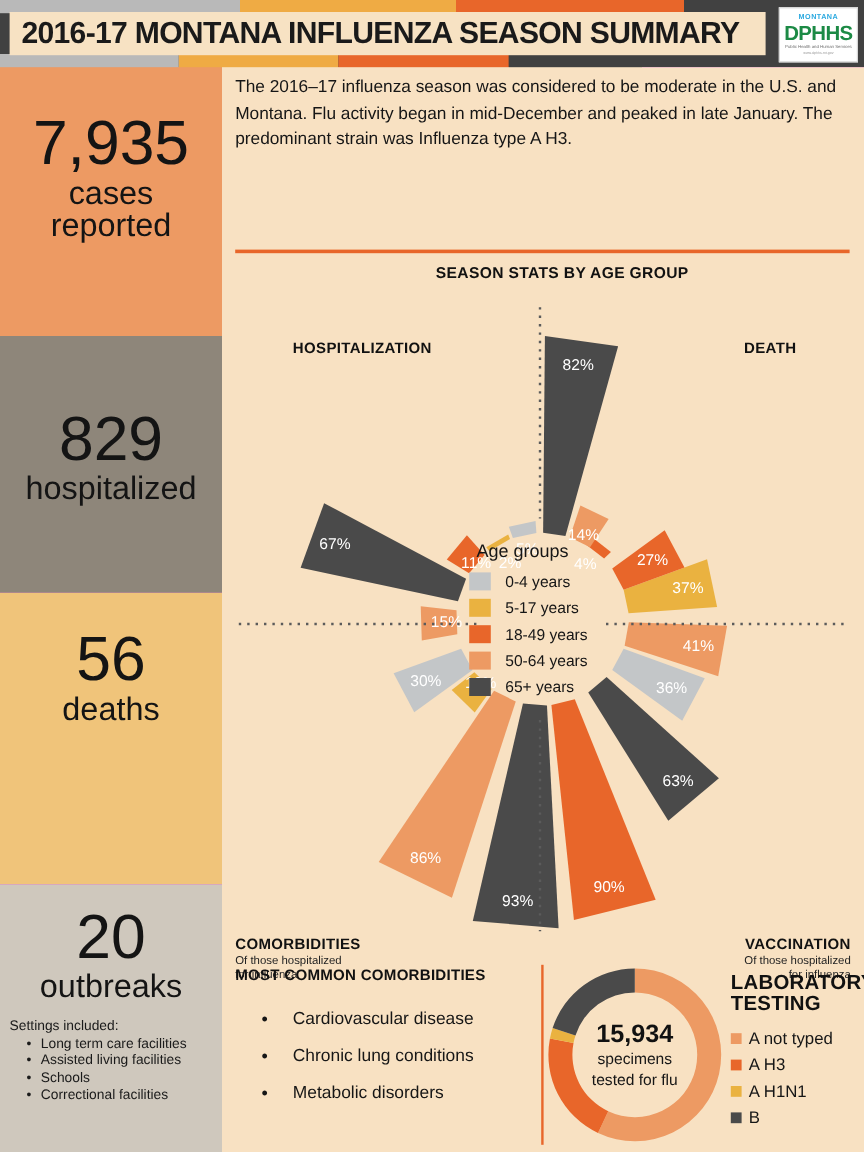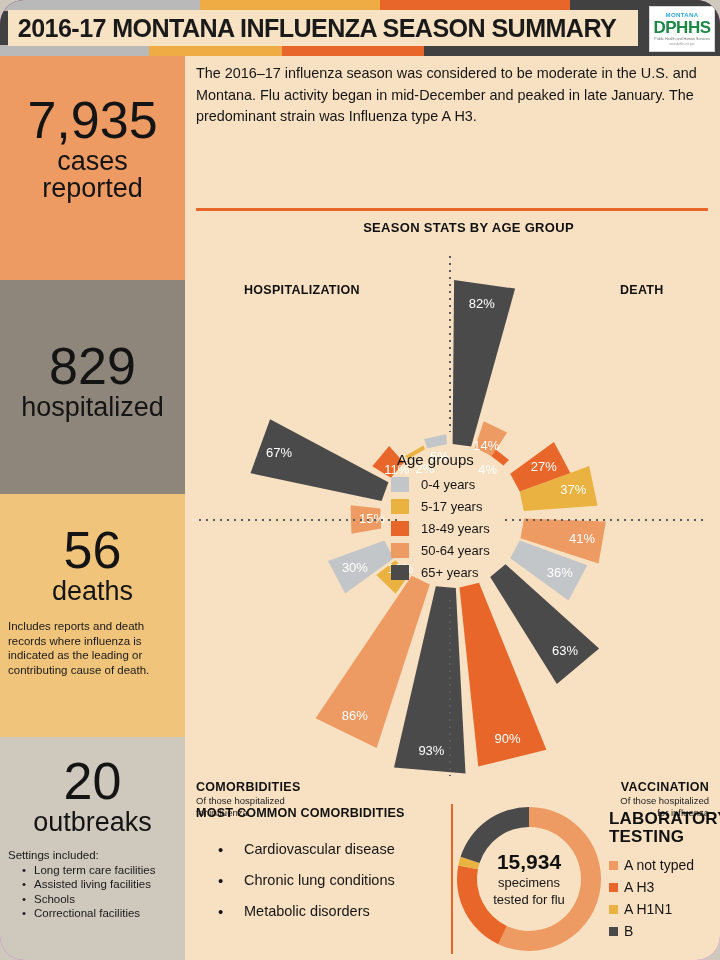--- a/index.html
+++ b/index.html
@@ -114,21 +114,21 @@
   .lab-legend{position:absolute;left:152px;top:54px;width:108px;}
   .lab-legend .ll-row{display:flex;align-items:center;height:22px;}
   .lab-legend .sw{width:9px;height:9px;margin-right:6px;}
   .lab-legend .ll-txt{font-size:14px;color:#161616;}
 
   .pct{font-size:13px;fill:#ffffff;font-family:"Liberation Sans", sans-serif;}
 </style>
 </head>
 <body>
 
-<div id="page" style="background: #d946ef; border-radius: 24px;">
+<div id="page" style="background: #d946ef;">
 
   <div class="header" style="background: rgb(65, 65, 65);">
     <div class="bandrow top">
       <div class="band b0" style="background: rgb(185, 185, 185);"></div>
       <div class="band b1" style="background: rgb(239, 171, 68);"></div>
       <div class="band b2" style="background: rgb(232, 102, 42);"></div>
       <div class="band b3" style="background: rgb(65, 65, 65);"></div>
     </div>
     <div class="bandrow bottom">
       <div class="band b0" style="background: rgb(185, 185, 185);"></div>
@@ -156,21 +156,20 @@
     </div>
 
     <div class="stat" id="stat-hosp" style="background: rgb(142, 134, 122);">
       <div class="big">829</div>
       <div class="lbl">hospitalized</div>
     </div>
 
     <div class="stat" id="stat-deaths" style="background: rgb(240, 196, 122);">
       <div class="big">56</div>
       <div class="lbl">deaths</div>
-      <div class="note" style="margin-top:14px;">Includes reports and death records where influenza is indicated as the leading or contributing cause of death.</div>
     </div>
 
     <div class="stat" id="stat-outbreaks" style="background: rgb(207, 200, 189);">
       <div class="big">20</div>
       <div class="lbl">outbreaks</div>
       <div class="note" style="margin-top:12px;">
         <div>Settings included:</div>
         <ul id="outbreak-settings">
             <li>Long term care facilities</li>
             <li>Assisted living facilities</li>

